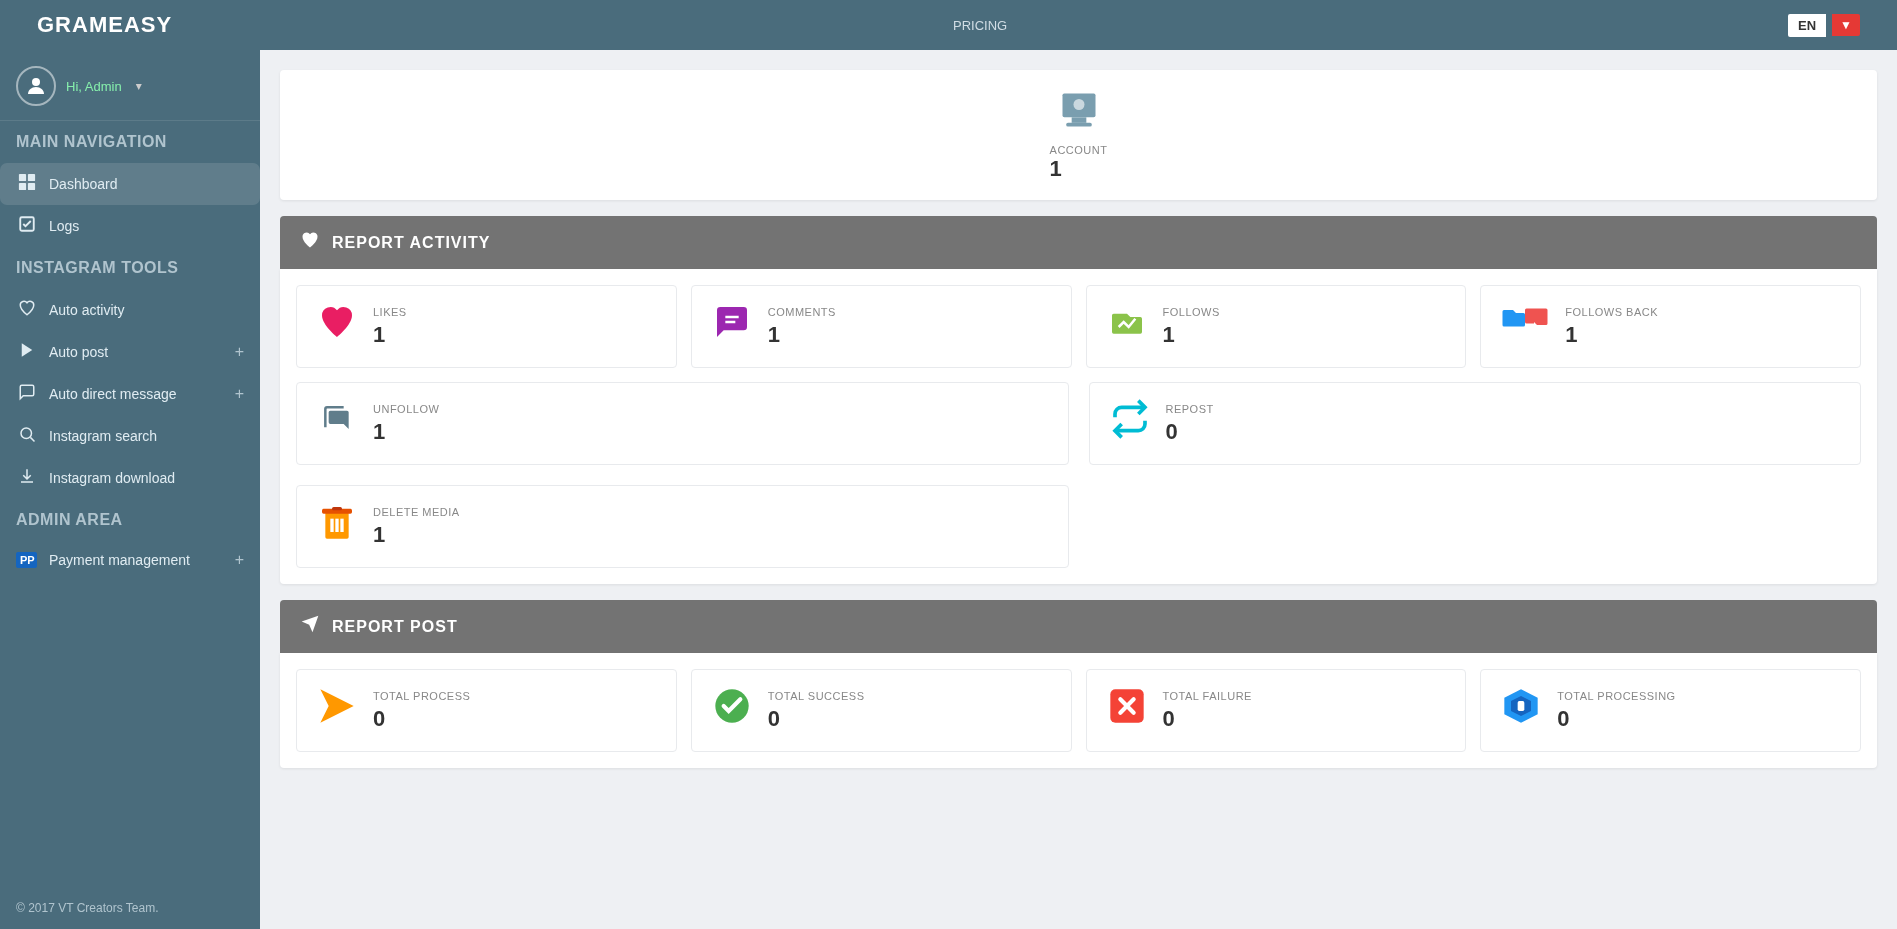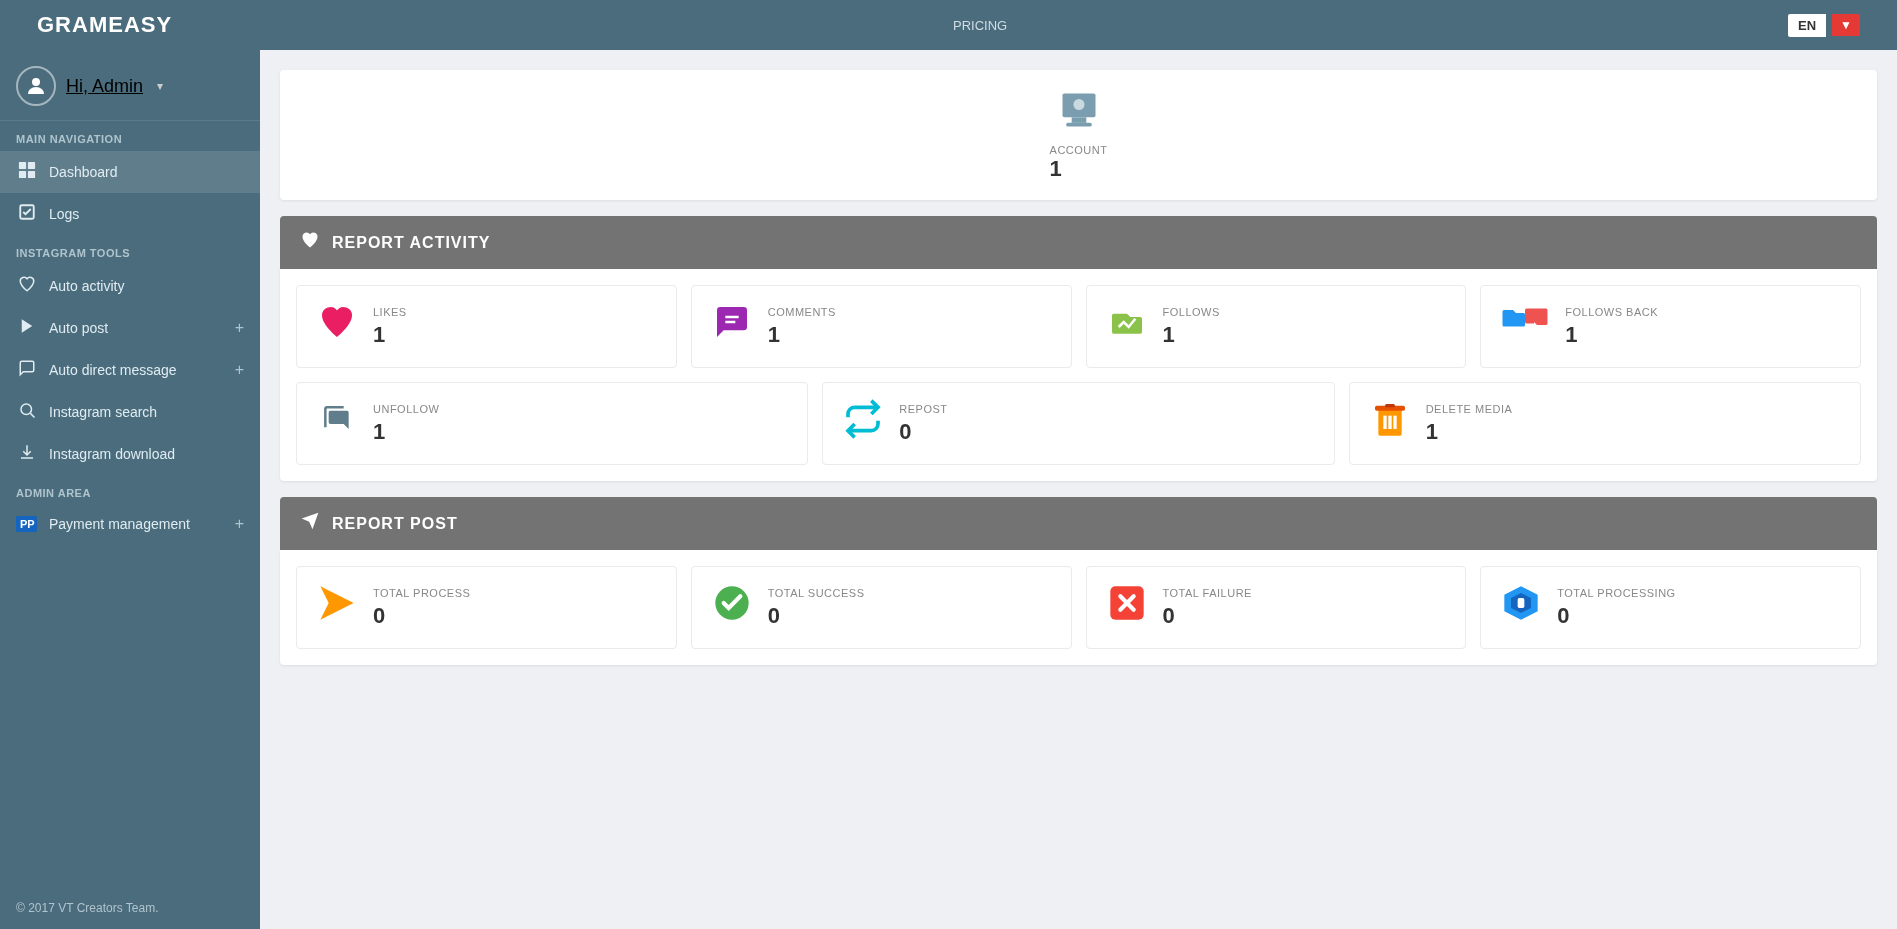--- a/index.html
+++ b/index.html
@@ -63,40 +63,40 @@
       gap: 10px;
       border-bottom: 1px solid rgba(255,255,255,0.1);
     }
     .user-avatar {
       width: 40px; height: 40px;
       border: 2px solid rgba(255,255,255,0.5);
       border-radius: 50%;
       display: flex; align-items: center; justify-content: center;
       color: #fff; font-size: 20px;
     }
-    .user-name { color: #000000; font-size: 18px; font-weight: 500; text-decoration: underline; }
+    .user-name { color: #86efac; font-size: 13px; font-weight: 500; }
     .chevron { color: #ccc; font-size: 12px; margin-left: 4px; }
 
     .sidebar-section-label {
-      padding: 12px 16px 6px;
-      font-size: 11px;
+      padding: 12px 16px 12px;
+      font-size: 16px;
       font-weight: 700;
       color: #b0c4ce;
       letter-spacing: 0.5px;
     }
     .sidebar-item {
       display: flex;
       align-items: center;
       gap: 12px;
       padding: 10px 16px;
       color: #e0ecf2;
       font-size: 14px;
       cursor: pointer;
     }
-    .sidebar-item.active { background: rgba(255,255,255,0.12); }
+    .sidebar-item.active { background: rgba(255,255,255,0.12); border-radius: 7px; }
     .sidebar-item-icon { font-size: 16px; width: 21px; text-align: center; flex-shrink: 0; }
     .sidebar-item-label { flex: 1; }
     .sidebar-item-plus { color: #b0c4ce; font-size: 16px; }
 
     
     .main {
       flex: 1;
       overflow-y: auto;
       padding: 20px;
       background: #eef0f3;
@@ -139,22 +139,22 @@
       margin-bottom: 16px;
       box-shadow: 0 1px 3px rgba(0,0,0,0.08);
     }
     .stats-grid {
       display: grid;
       grid-template-columns: repeat(4, 1fr);
       gap: 14px;
     }
     .stats-grid-3 {
       display: grid;
-      grid-template-columns: repeat(3, 1fr);
-      gap: 14px;
+      grid-template-columns: repeat(2, 1fr);
+      gap: 20px;
     }
     .stat-card {
       background: #fff;
       border: 1px solid #e8eaed;
       border-radius: 4px;
       padding: 16px 20px;
       display: flex;
       align-items: center;
       gap: 16px;
     }

